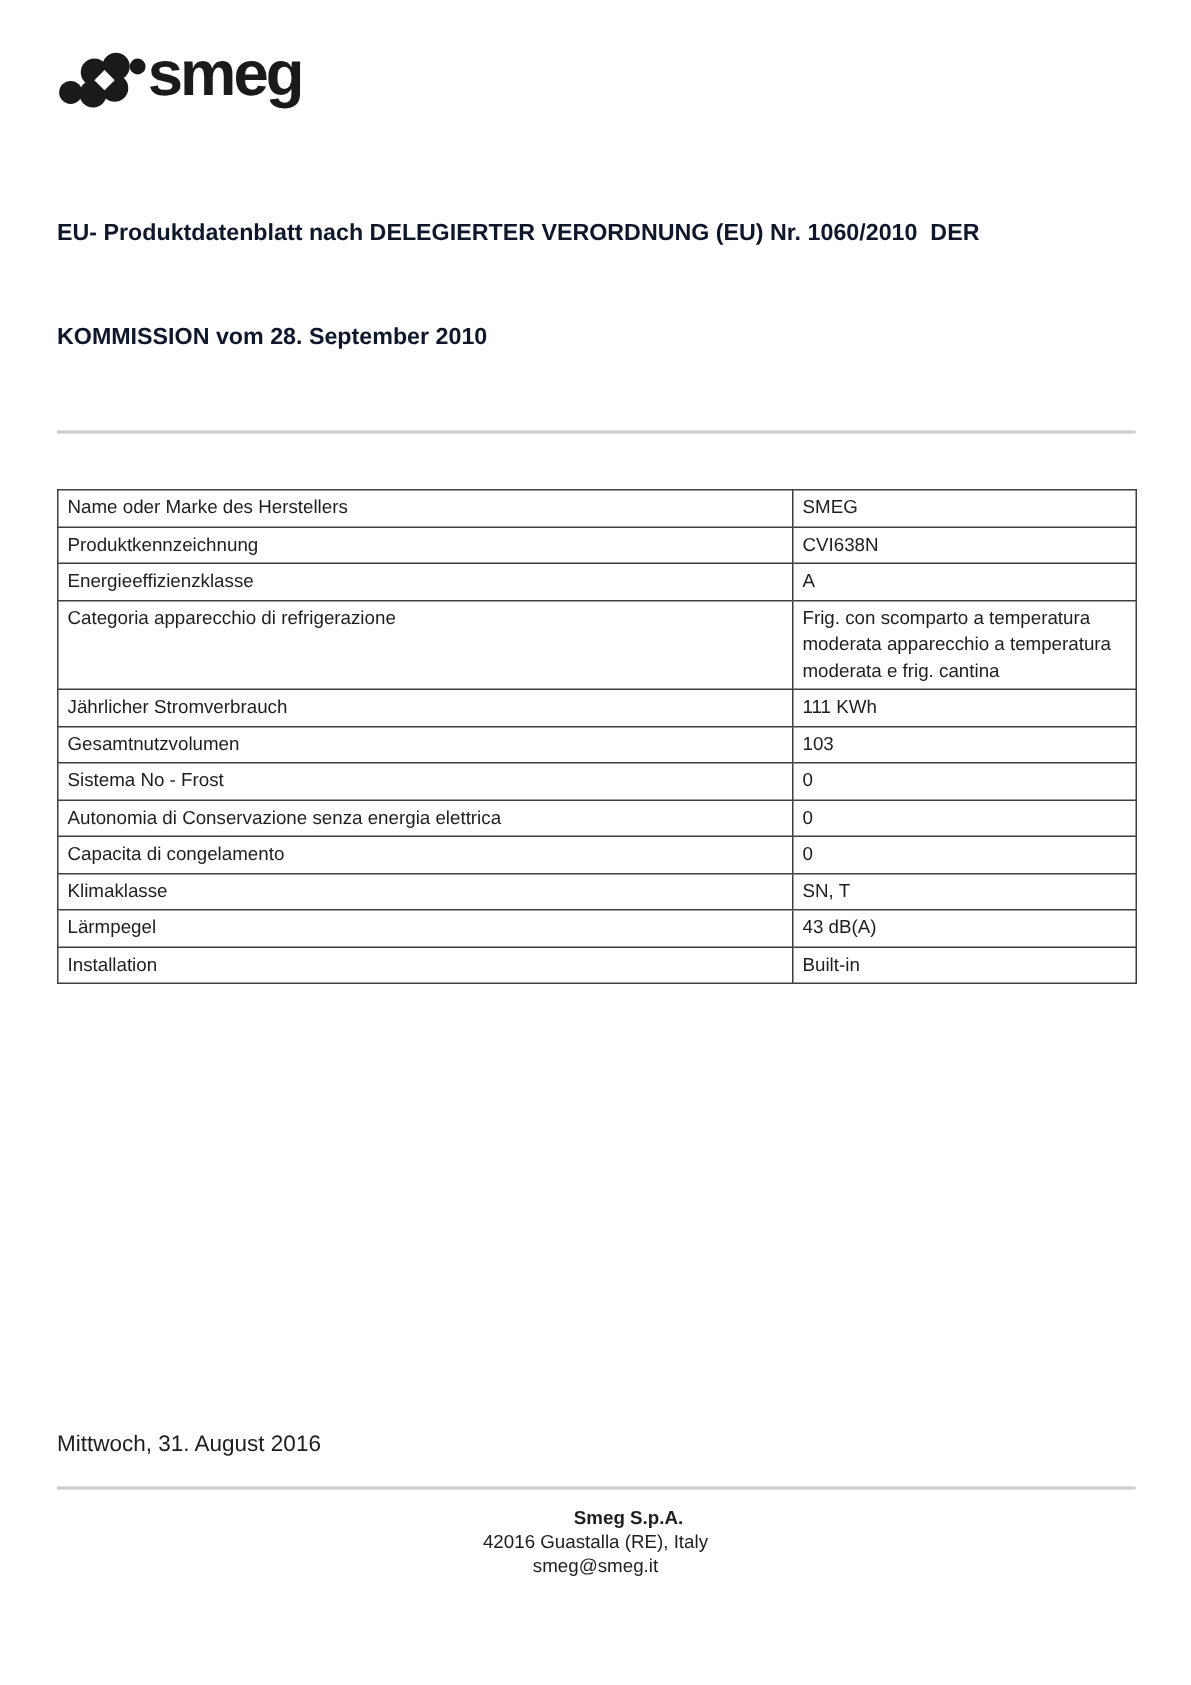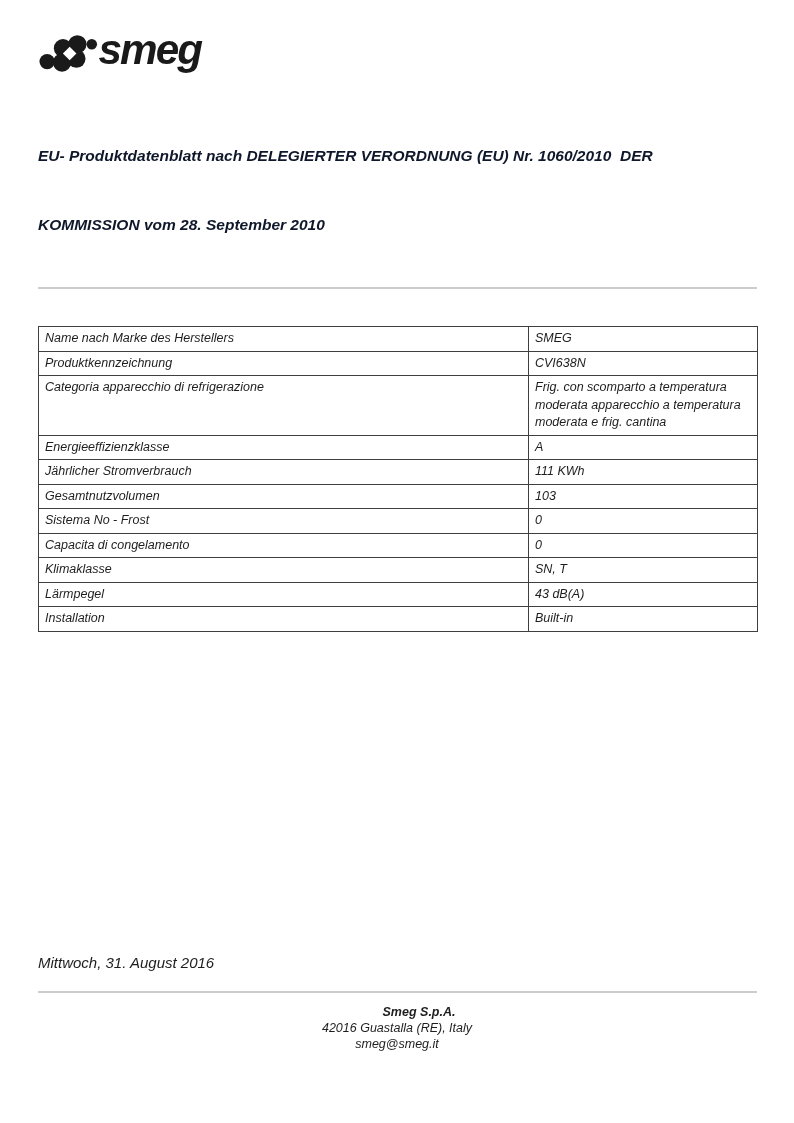--- a/index.html
+++ b/index.html
@@ -10,21 +10,20 @@
     font-family: "Liberation Sans", sans-serif;
     color: #222222;
     position: relative;
     overflow: hidden;
   }
   .page {
     position: relative;
     width: 794px;
     height: 1123px;
     padding: 28px 37px 2px 38px;
-    font-style: italic;
   }
   
   .logo { width: 168px; height: 48px; display: block; }
   
   .doc-title {
     margin-top: 22px;
     font-size: 15.5px;
     font-weight: bold;
     line-height: 23px;
     color: #0f172a;
@@ -104,45 +103,49 @@
 
   <div class="doc-title">
     <div>EU- Produktdatenblatt nach DELEGIERTER VERORDNUNG (EU) Nr. 1060/2010  DER</div>
     <div>KOMMISSION vom 28. September 2010</div>
   </div>
   <hr class="title-rule">
 
   <table class="spec">
     <tbody>
       <tr>
-        <td class="col-label">Name nach Marke des Herstellers</td>
+        <td class="col-label">Name oder Marke des Herstellers</td>
         <td class="col-value">SMEG</td>
       </tr>
       <tr>
         <td class="col-label">Produktkennzeichnung</td>
         <td class="col-value">CVI638N</td>
       </tr>
       <tr>
+        <td class="col-label">Energieeffizienzklasse</td>
+        <td class="col-value">A</td>
+      </tr>
+      <tr>
         <td class="col-label">Categoria apparecchio di refrigerazione</td>
         <td class="col-value">Frig. con scomparto a temperatura moderata apparecchio a temperatura moderata e frig. cantina</td>
-      </tr>
-      <tr>
-        <td class="col-label">Energieeffizienzklasse</td>
-        <td class="col-value">A</td>
       </tr>
       <tr>
         <td class="col-label">Jährlicher Stromverbrauch</td>
         <td class="col-value">111 KWh</td>
       </tr>
       <tr>
         <td class="col-label">Gesamtnutzvolumen</td>
         <td class="col-value">103</td>
       </tr>
       <tr>
         <td class="col-label">Sistema No - Frost</td>
+        <td class="col-value">0</td>
+      </tr>
+      <tr>
+        <td class="col-label">Autonomia di Conservazione senza energia elettrica</td>
         <td class="col-value">0</td>
       </tr>
       <tr>
         <td class="col-label">Capacita di congelamento</td>
         <td class="col-value">0</td>
       </tr>
       <tr>
         <td class="col-label">Klimaklasse</td>
         <td class="col-value">SN, T</td>
       </tr>

